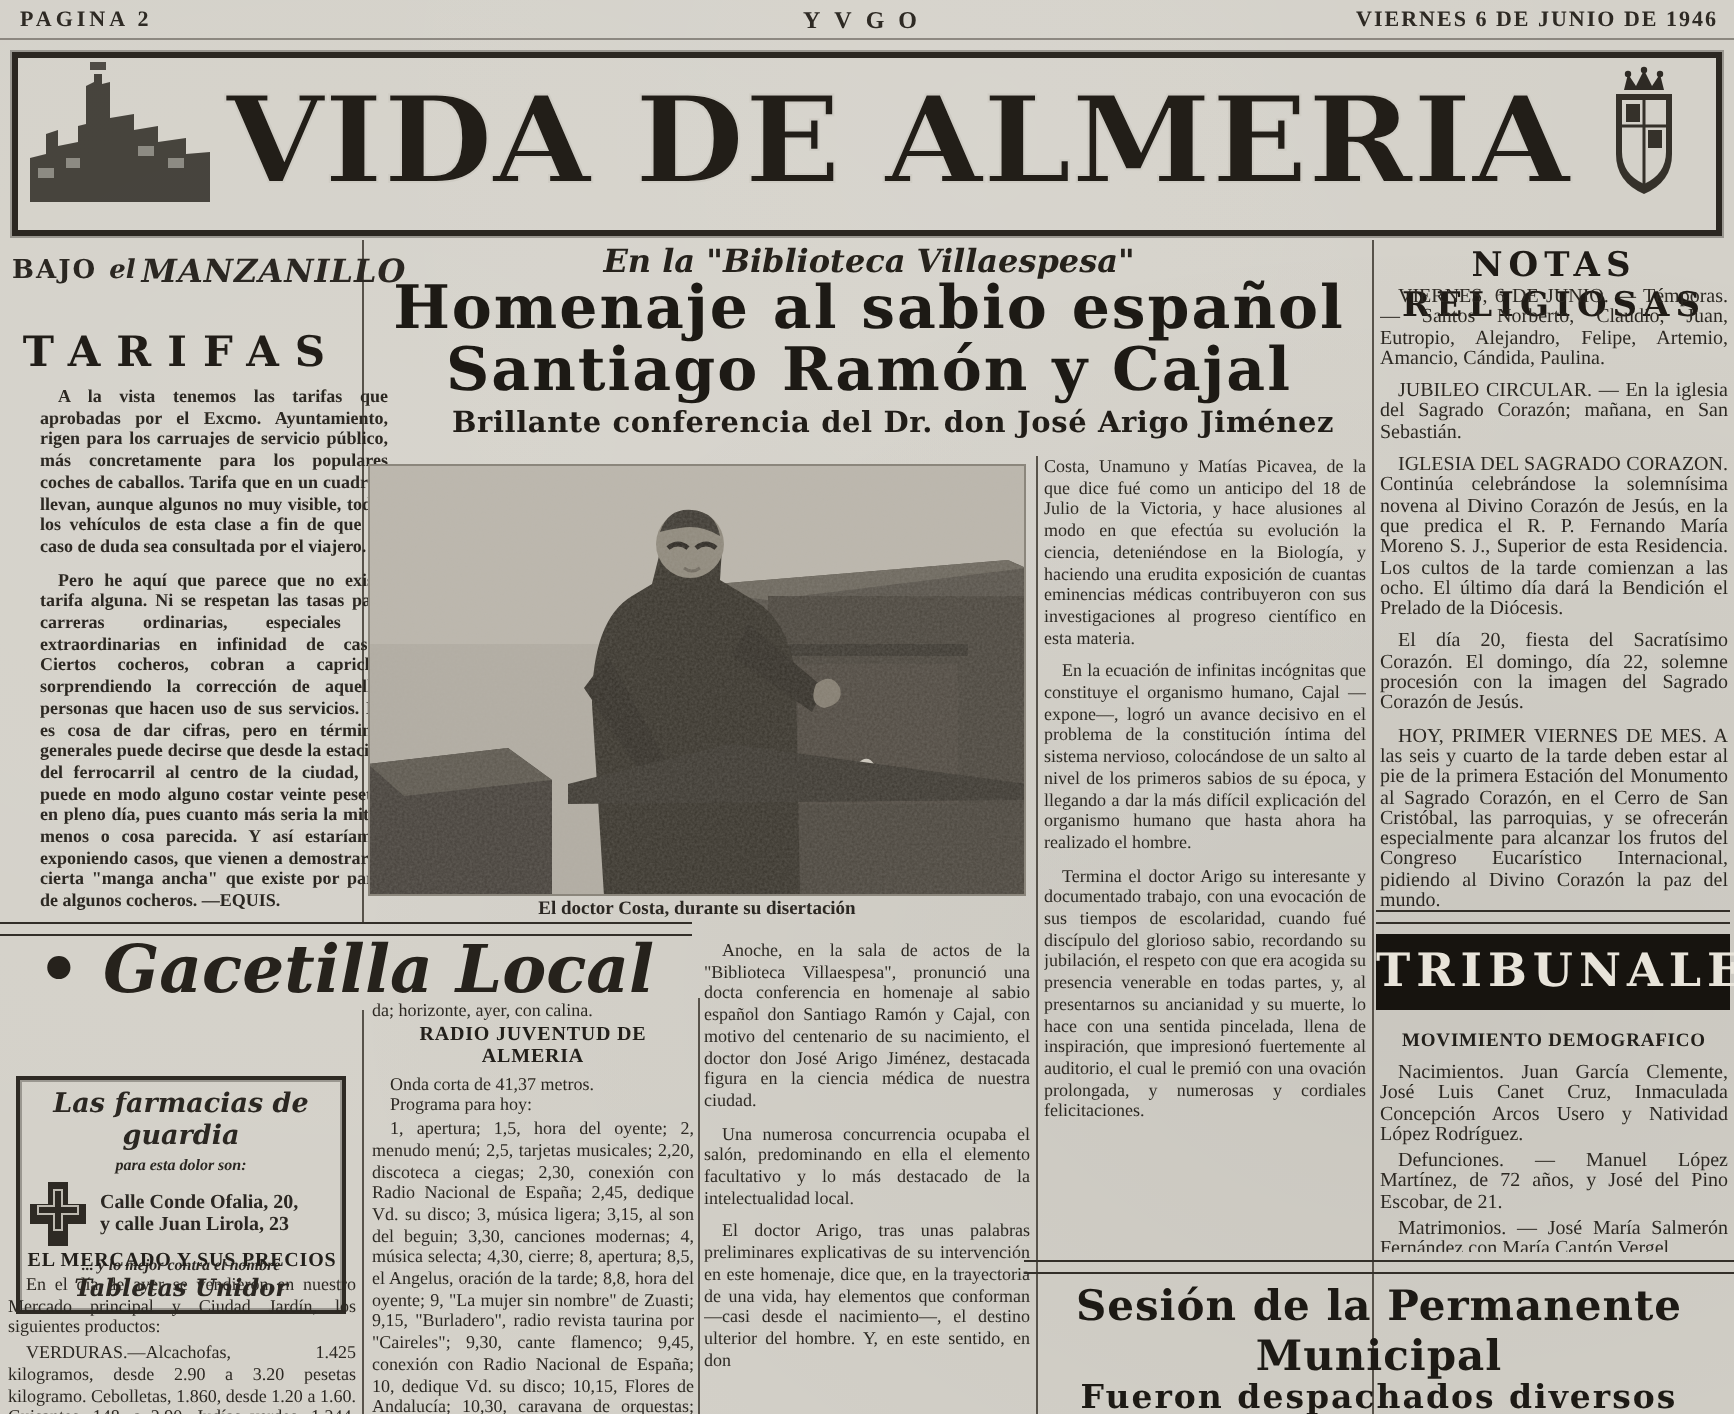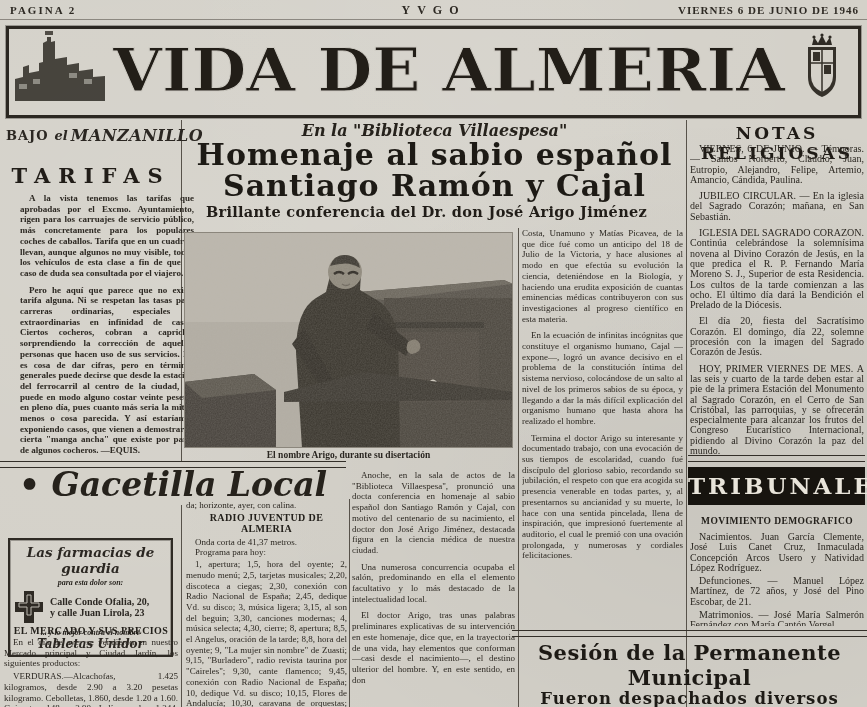--- a/index.html
+++ b/index.html
@@ -151,21 +151,21 @@
     <p class="noindent" style="margin-bottom:1px;">da; horizonte, ayer, con calina.</p>
     <div class="mini-h" style="margin-bottom:3px;">RADIO JUVENTUD DE ALMERIA</div>
     <p style="margin-bottom:0;">Onda corta de 41,37 metros.</p>
     <p style="margin-bottom:1px;">Programa para hoy:</p>
     <p>1, apertura; 1,5, hora del oyente; 2, menudo menú; 2,5, tarjetas musicales; 2,20, discoteca a ciegas; 2,30, conexión con Radio Nacional de España; 2,45, dedique Vd. su disco; 3, música ligera; 3,15, al son del beguin; 3,30, canciones modernas; 4, música selecta; 4,30, cierre; 8, apertura; 8,5, el Angelus, oración de la tarde; 8,8, hora del oyente; 9, "La mujer sin nombre" de Zuasti; 9,15, "Burladero", radio revista taurina por "Caireles"; 9,30, cante flamenco; 9,45, conexión con Radio Nacional de España; 10, dedique Vd. su disco; 10,15, Flores de Andalucía; 10,30, caravana de orquestas; 10,45, diario hablado para Almería; 11, rá-</p>
   </div>
 
   <div class="abs kicker" style="left:186px;top:121px;width:497px;">En la "Biblioteca Villaespesa"</div>
   <div class="abs head1" style="left:186px;top:137px;width:497px;">Homenaje al sabio español</div>
   <div class="abs head1" style="left:186px;top:168px;width:497px;">Santiago Ramón y Cajal</div>
-  <div class="abs subhead" style="left:178px;top:203px;width:497px;">Brillante conferencia del Dr. don José Arigo Jiménez</div>
+  <div class="abs subhead" style="left:198px;top:203px;width:497px;">Brillante conferencia del Dr. don José Arigo Jiménez</div>
 
   <div class="abs photo-frame" style="left:184px;top:232px;width:329px;height:216px;">
     <svg width="329" height="216" viewBox="0 0 329 216">
       <defs>
         <filter id="grain" x="0" y="0" width="100%" height="100%">
           <feTurbulence type="fractalNoise" baseFrequency="0.8" numOctaves="2" result="n"></feTurbulence>
           <feColorMatrix in="n" type="matrix" values="0 0 0 0 0.5  0 0 0 0 0.48  0 0 0 0 0.44  0 0 0 0.55 0"></feColorMatrix>
         </filter>
       </defs>
       <rect width="329" height="216" fill="#b2ada3"></rect>
@@ -189,21 +189,21 @@
       <path d="M120,96 L150,150 L140,160 L108,112 Z" fill="#332f28"></path>
       <path d="M224,110 q8,-6 12,2 q2,8 -8,10 q-8,-2 -4,-12z" fill="#847d70"></path>
 
       <path d="M0,150 L70,142 L92,158 L92,216 L0,216 Z" fill="#45403a"></path>
       <path d="M0,150 L70,142 L92,158 L18,166 Z" fill="#5c574e"></path>
       <path d="M100,160 L180,140 L330,160 L330,168 L100,170 Z" fill="#3c3831"></path>
       <rect width="329" height="216" filter="url(#grain)" opacity=".45"></rect>
       <rect width="329" height="216" fill="none" stroke="#8b867c" stroke-width="2"></rect>
     </svg>
   </div>
-  <div class="abs caption" style="left:184px;top:450px;width:329px;">El nombre Arigo, durante su disertación</div>
+  <div class="abs caption" style="left:184px;top:450px;width:329px;">El doctor Costa, durante su disertación</div>
 
   <div class="abs body-text" style="left:352px;top:470px;width:163px;height:237px;">
     <p>Anoche, en la sala de actos de la "Biblioteca Villaespesa", pronunció una docta conferencia en homenaje al sabio español don Santiago Ramón y Cajal, con motivo del centenario de su nacimiento, el doctor don José Arigo Jiménez, destacada figura en la ciencia médica de nuestra ciudad.</p>
     <p>Una numerosa concurrencia ocupaba el salón, predominando en ella el elemento facultativo y lo más destacado de la intelectualidad local.</p>
     <p>El doctor Arigo, tras unas palabras preliminares explicativas de su intervención en este homenaje, dice que, en la trayectoria de una vida, hay elementos que conforman —casi desde el nacimiento—, el destino ulterior del hombre. Y, en este sentido, en don</p>
   </div>
 
   <div class="abs body-text" style="left:522px;top:228px;width:161px;height:398px;">
     <p class="noindent">Costa, Unamuno y Matías Picavea, de la que dice fué como un anticipo del 18 de Julio de la Victoria, y hace alusiones al modo en que efectúa su evolución la ciencia, deteniéndose en la Biología, y haciendo una erudita exposición de cuantas eminencias médicas contribuyeron con sus investigaciones al progreso científico en esta materia.</p>
     <p>En la ecuación de infinitas incógnitas que constituye el organismo humano, Cajal —expone—, logró un avance decisivo en el problema de la constitución íntima del sistema nervioso, colocándose de un salto al nivel de los primeros sabios de su época, y llegando a dar la más difícil explicación del organismo humano que hasta ahora ha realizado el hombre.</p>

